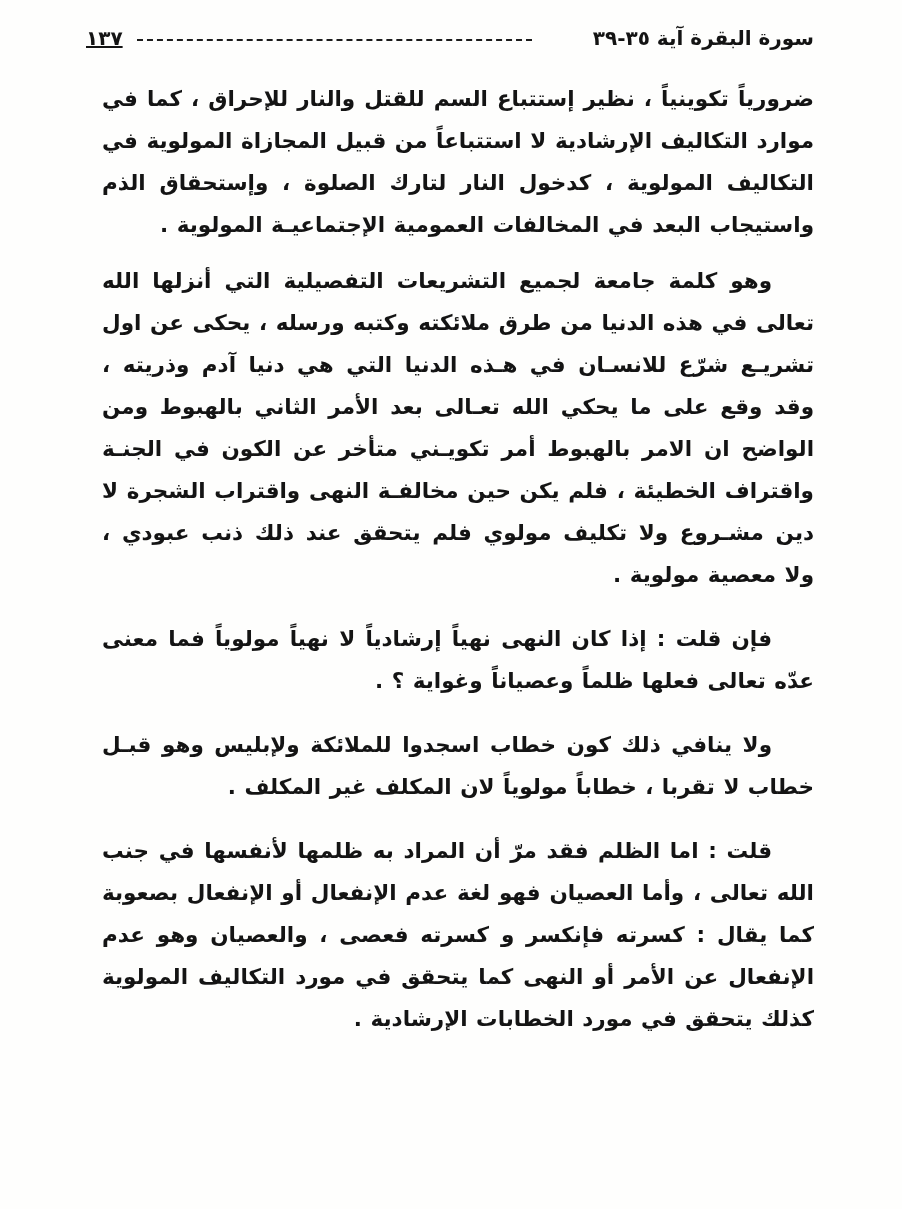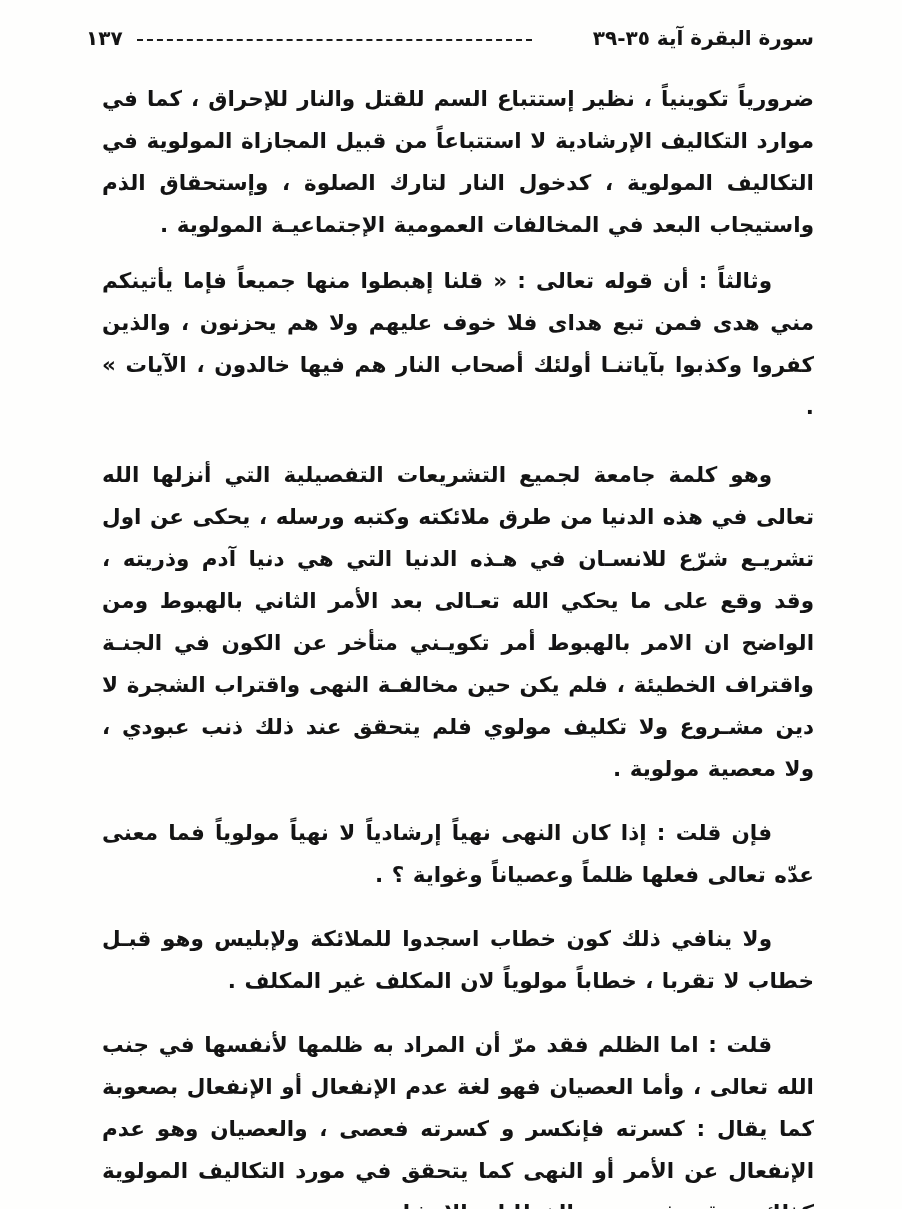--- a/index.html
+++ b/index.html
@@ -41,20 +41,21 @@
   .header-rule {
     flex: 1 1 auto;
     height: 0;
     border-bottom: 2px dashed #1c1c1c;
     margin: 0 6px;
     transform: translateY(2px);
   }
   .page-number {
     white-space: nowrap;
     letter-spacing: 1px;
+    text-decoration: underline;
   }
   
   .body-text p {
     margin: 0 0 14px 16px;
     font-size: 21.5px;
     font-weight: bold;
     line-height: 42px;
     text-align: justify;
     text-justify: inter-word;
     word-spacing: 1px;
@@ -77,21 +78,20 @@
 
     <div class="header-row">
       <span class="header-title">سورة البقرة آية ٣٥-٣٩</span>
       <span class="header-rule"></span>
       <span class="page-number">١٣٧</span>
     </div>
 
     <div class="body-text">
       <p>ضرورياً تكوينياً ، نظير إستتباع السم للقتل والنار للإحراق ، كما في موارد التكاليف الإرشادية لا استتباعاً من قبيل المجازاة المولوية في التكاليف المولوية ، كدخول النار لتارك الصلوة ، وإستحقاق الذم واستيجاب البعد في المخالفات العمومية الإجتماعيـة المولوية .</p>
 
-      <p class="indent quote-para">وثالثاً : أن قوله تعالى : « قلنا إهبطوا منها جميعاً فإما يأتينكم مني هدى فمن تبع هداى فلا خوف عليهم ولا هم يحزنون ، والذين كفروا وكذبوا بآياتنـا أولئك أصحاب النار هم فيها خالدون ، الآيات » .</p>
 
       <p class="indent gap-after">وهو كلمة جامعة لجميع التشريعات التفصيلية التي أنزلها الله تعالى في هذه الدنيا من طرق ملائكته وكتبه ورسله ، يحكى عن اول تشريـع شرّع للانسـان في هـذه الدنيا التي هي دنيا آدم وذريته ، وقد وقع على ما يحكي الله تعـالى بعد الأمر الثاني بالهبوط ومن الواضح ان الامر بالهبوط أمر تكويـني متأخر عن الكون في الجنـة واقتراف الخطيئة ، فلم يكن حين مخالفـة النهى واقتراب الشجرة لا دين مشـروع ولا تكليف مولوي فلم يتحقق عند ذلك ذنب عبودي ، ولا معصية مولوية .</p>
 
       <p class="indent gap-after">فإن قلت : إذا كان النهى نهياً إرشادياً لا نهياً مولوياً فما معنى عدّه تعالى فعلها ظلماً وعصياناً وغواية ؟ .</p>
 
       <p class="indent gap-after">ولا ينافي ذلك كون خطاب اسجدوا للملائكة ولإبليس وهو قبـل خطاب لا تقربا ، خطاباً مولوياً لان المكلف غير المكلف .</p>
 
       <p class="indent gap-after">قلت : اما الظلم فقد مرّ أن المراد به ظلمها لأنفسها في جنب الله تعالى ، وأما العصيان فهو لغة عدم الإنفعال أو الإنفعال بصعوبة كما يقال : كسرته فإنكسر و كسرته فعصى ، والعصيان وهو عدم الإنفعال عن الأمر أو النهى كما يتحقق في مورد التكاليف المولوية كذلك يتحقق في مورد الخطابات الإرشادية .</p>
 
     </div>

